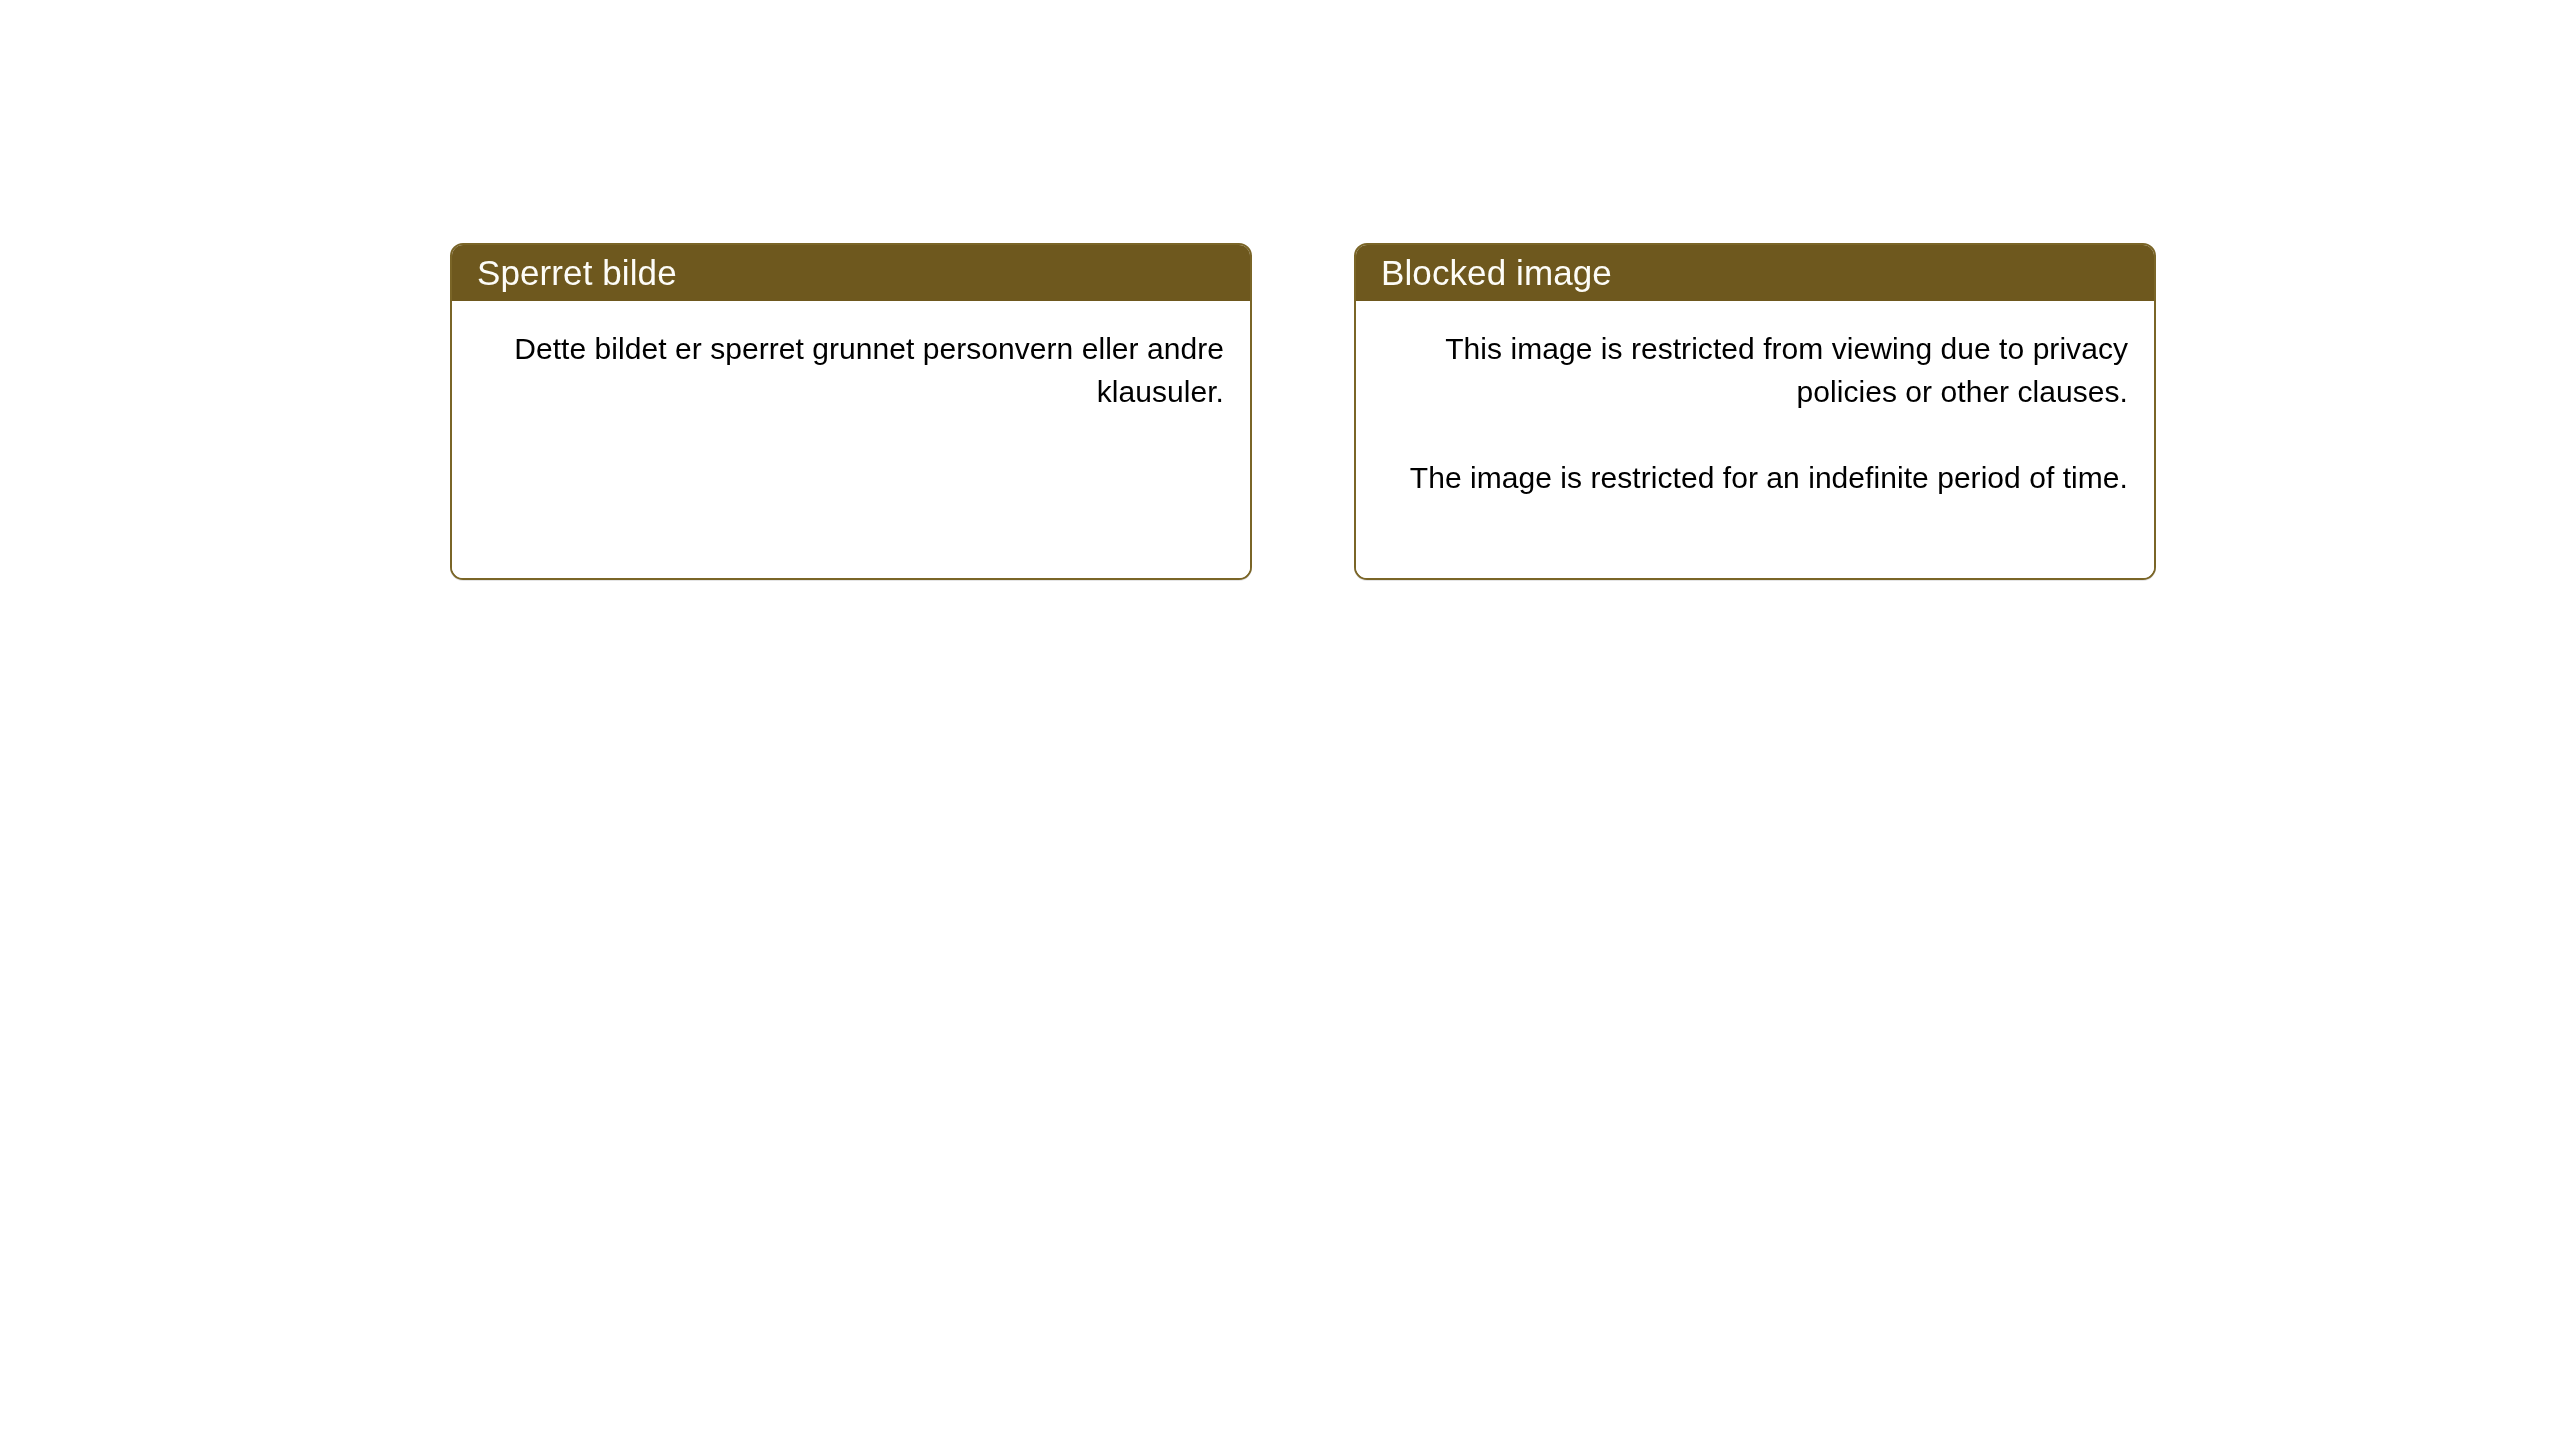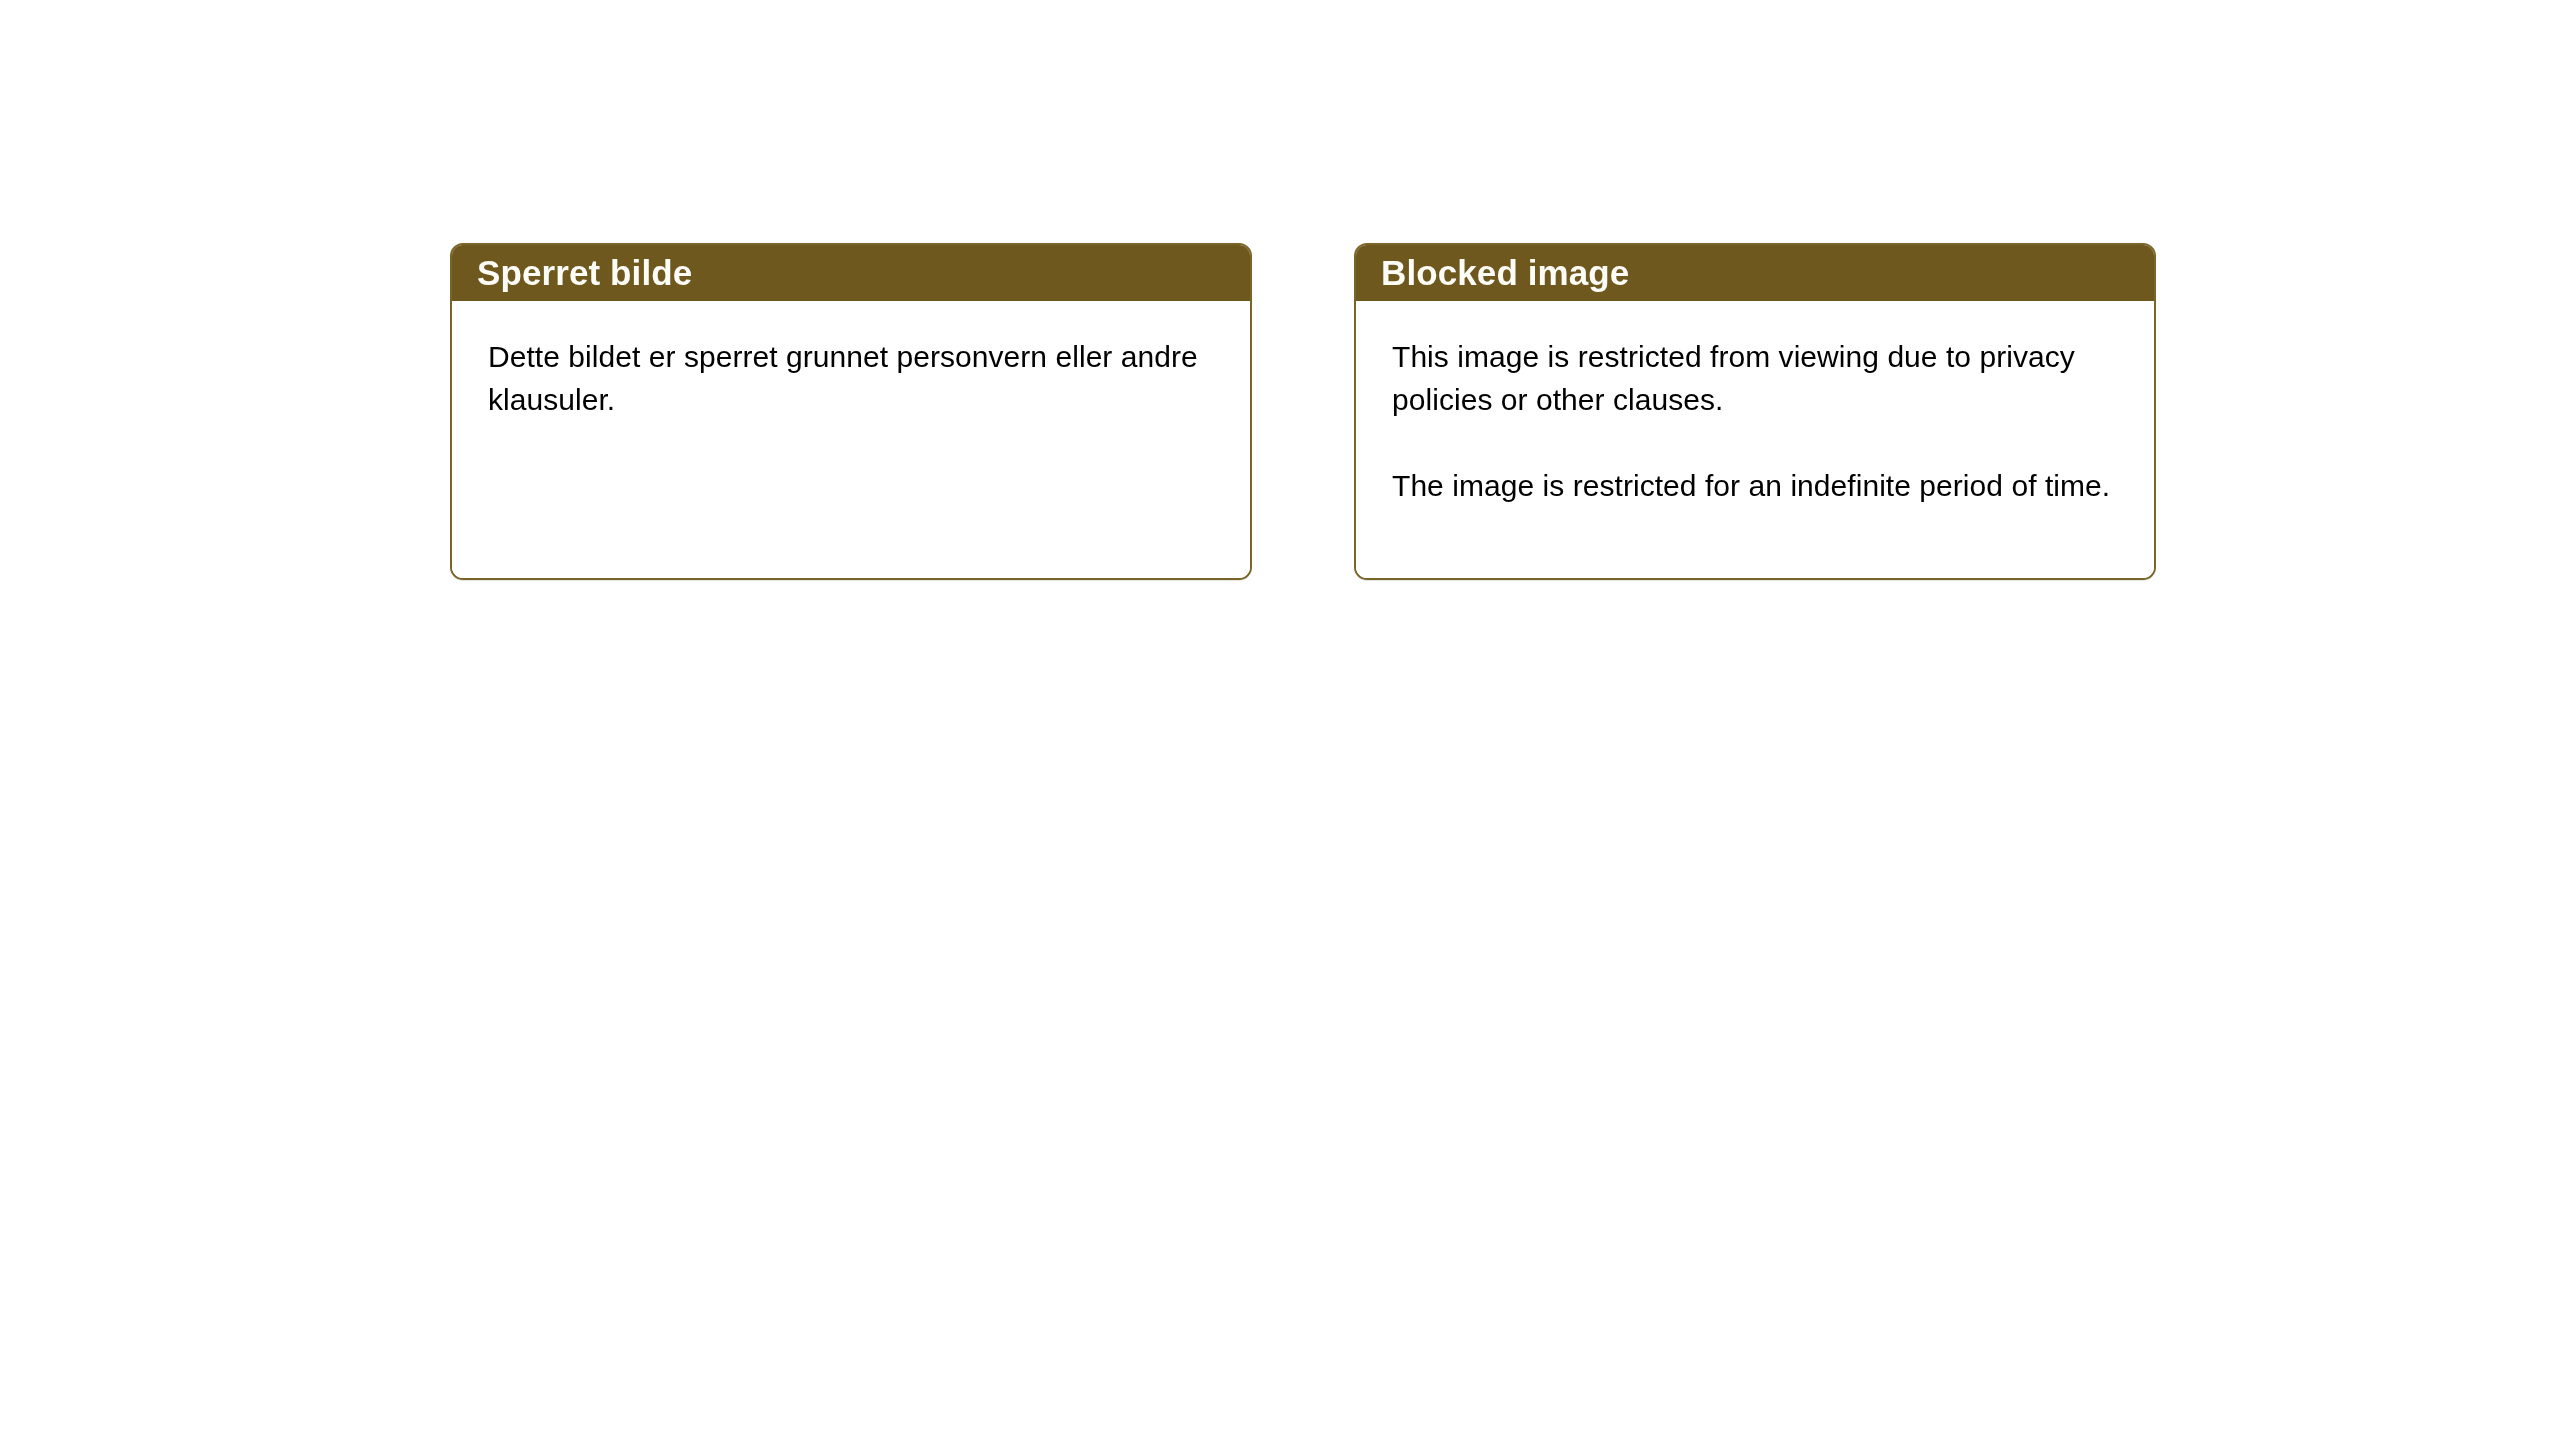--- a/index.html
+++ b/index.html
@@ -49,40 +49,41 @@
     background: #6e581e;
     display: flex;
     align-items: center;
     padding: 0 0 0 25px;
     box-sizing: border-box;
   }
 
   .card-header-title {
     color: #fdfcf7;
     font-size: 35px;
-    font-weight: 700;
+    font-weight: 400;
     line-height: 40px;
     letter-spacing: 0.1px;
     white-space: nowrap;
   }
 
   .card-body {
     padding: 26px 26px 0 28px;
     box-sizing: border-box;
     background: #ffffff;
     height: calc(100% - 56px);
   }
 
   .card-paragraph {
     color: #000000;
     font-size: 30px;
     line-height: 43px;
     font-weight: 400;
-    margin: 8px;
+    margin: 0;
     letter-spacing: 0.05px;
+    text-align: right;
   }
 
   .card-paragraph + .card-paragraph {
     margin-top: 43px;
   }
 </style>
 </head>
 <body>
 
 <div class="stage">

